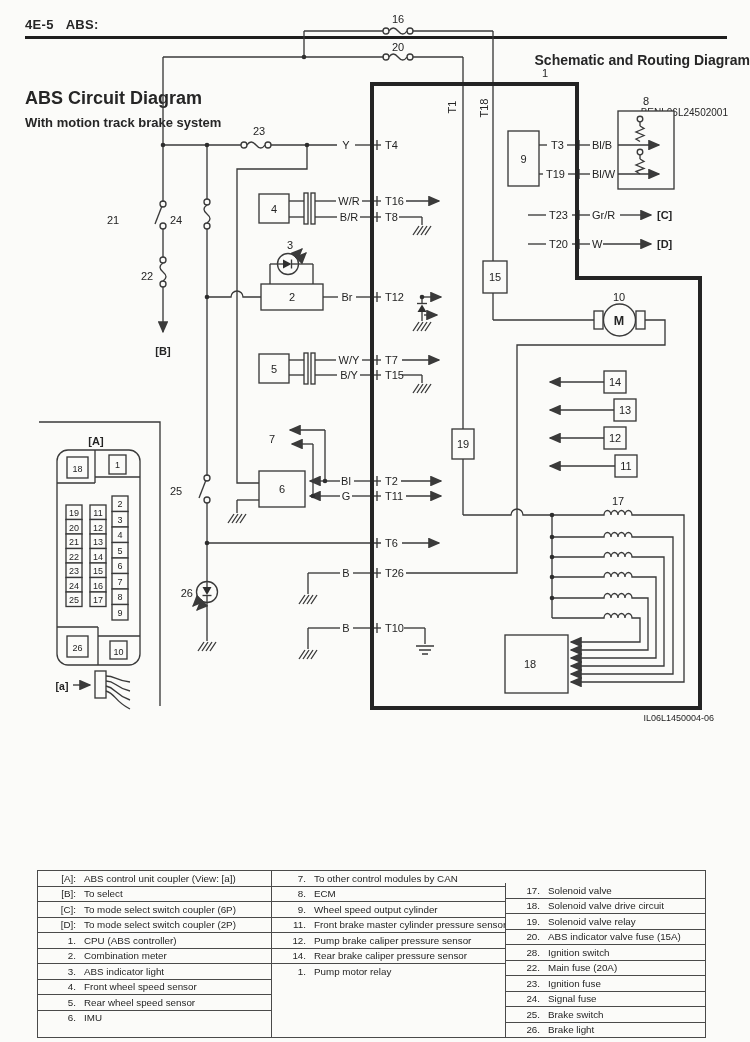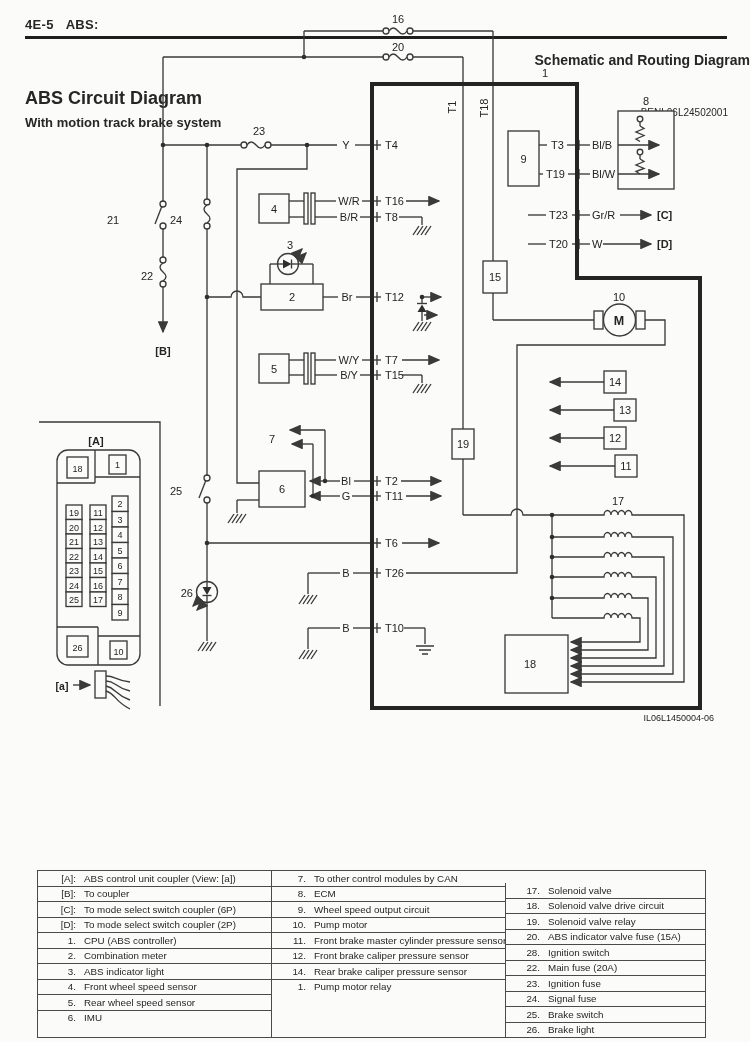--- a/index.html
+++ b/index.html
@@ -413,21 +413,21 @@
   </svg>
 
   <div class="legend">
     <div class="lcol c1">
       <div class="lrow">
           <span class="ln">[A]:</span>
           <span class="lt">ABS control unit coupler (View: [a])</span>
         </div>
       <div class="lrow">
           <span class="ln">[B]:</span>
-          <span class="lt">To coupler</span>
+          <span class="lt">To select</span>
         </div>
       <div class="lrow">
           <span class="ln">[C]:</span>
           <span class="lt">To mode select switch coupler (6P)</span>
         </div>
       <div class="lrow">
           <span class="ln">[D]:</span>
           <span class="lt">To mode select switch coupler (2P)</span>
         </div>
       <div class="lrow">
@@ -459,33 +459,29 @@
       <div class="lrow">
           <span class="ln">7.</span>
           <span class="lt">To other control modules by CAN</span>
         </div>
       <div class="lrow">
           <span class="ln">8.</span>
           <span class="lt">ECM</span>
         </div>
       <div class="lrow">
           <span class="ln">9.</span>
-          <span class="lt">Wheel speed output circuit</span>
-        </div>
-      <div class="lrow">
-          <span class="ln">10.</span>
-          <span class="lt">Pump motor</span>
+          <span class="lt">Wheel speed output cylinder</span>
         </div>
       <div class="lrow">
           <span class="ln">11.</span>
           <span class="lt">Front brake master cylinder pressure sensor</span>
         </div>
       <div class="lrow">
           <span class="ln">12.</span>
-          <span class="lt">Front brake caliper pressure sensor</span>
+          <span class="lt">Pump brake caliper pressure sensor</span>
         </div>
       <div class="lrow">
           <span class="ln">14.</span>
           <span class="lt">Rear brake caliper pressure sensor</span>
         </div>
       <div class="lrow">
           <span class="ln">1.</span>
           <span class="lt">Pump motor relay</span>
         </div>
     </div>

